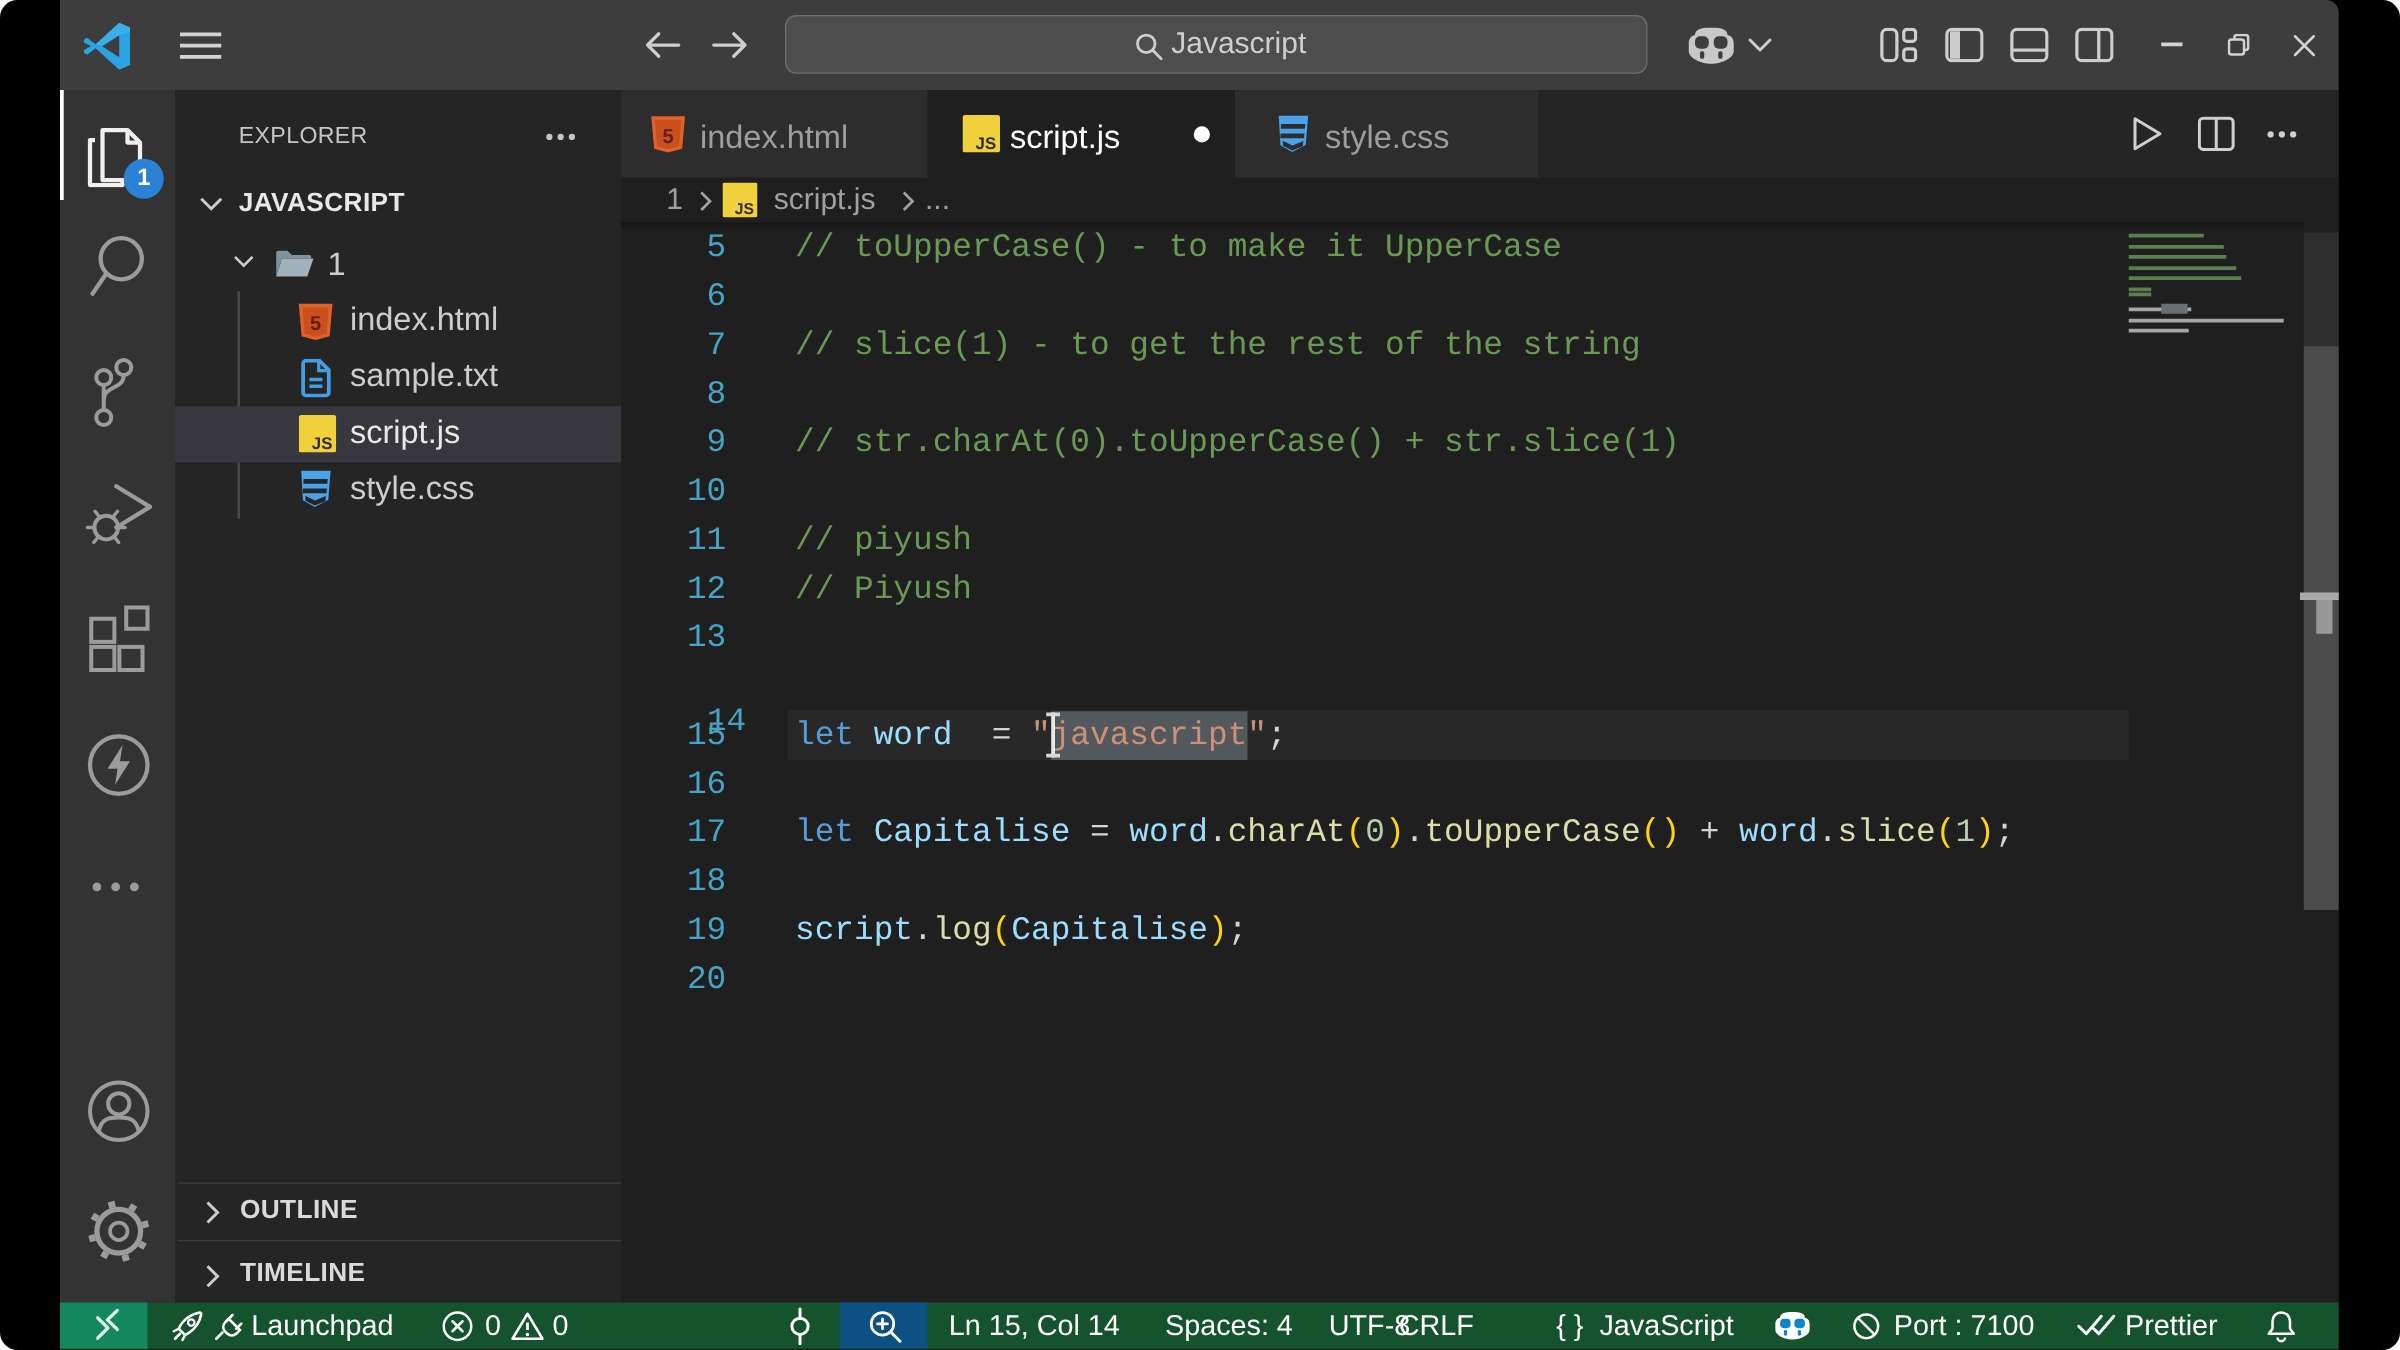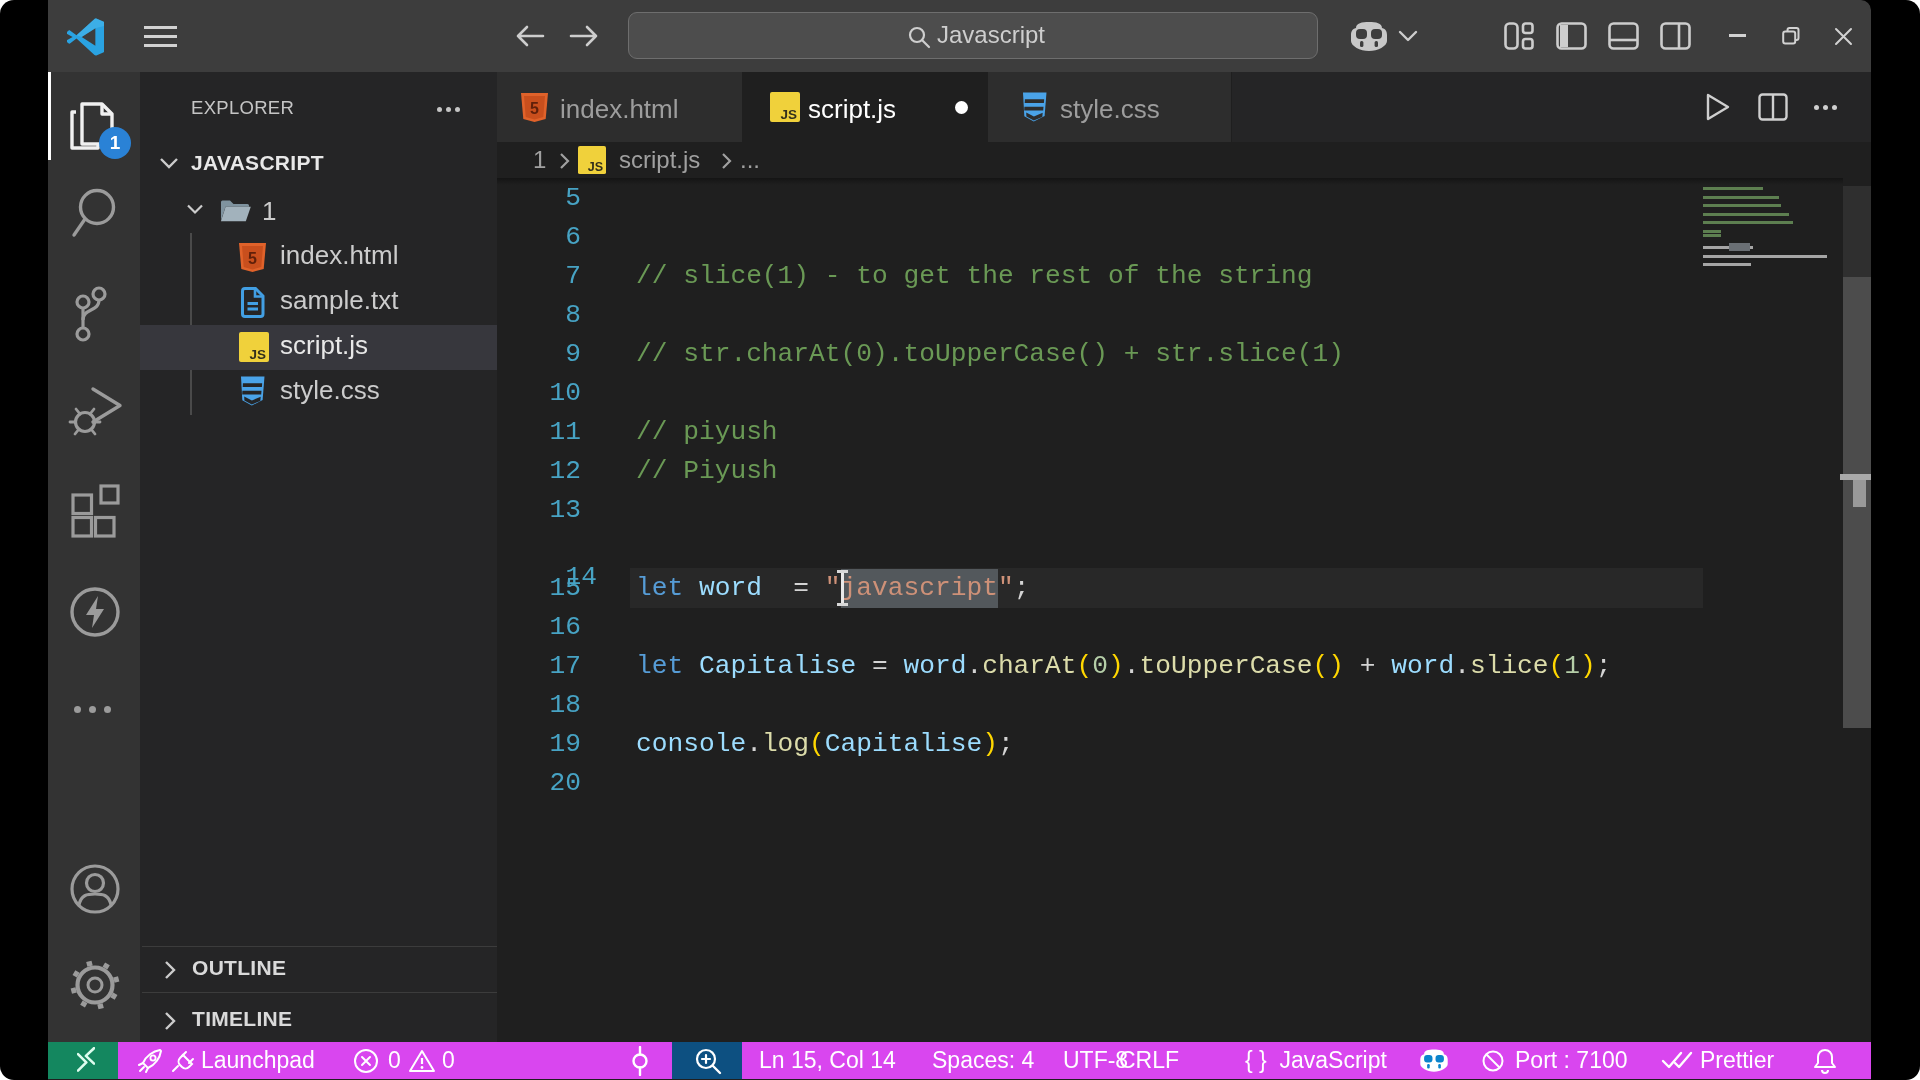--- a/index.html
+++ b/index.html
@@ -17,21 +17,21 @@
   #sidebar { position:absolute; left:92px; top:72px; width:357px; height:970px; background:#252526; color:#cccccc; }
   
   #editor { position:absolute; left:449px; top:72px; width:1374px; height:970px; background:#1f1f1f; }
   #tabs { position:absolute; left:0; top:0; width:1374px; height:70px; background:#252526; }
   .tab { position:absolute; top:0; height:70px; background:#2d2d2d; color:#9d9d9d; font-size:26px; border-right:1px solid #1f1f1f; }
   .codeline { position:absolute; font-family:"Liberation Mono", monospace; font-size:26.23px; line-height:39px; height:39px; white-space:pre; color:#d4d4d4; }
   .lnum { position:absolute; font-family:"Liberation Mono", monospace; font-size:26.23px; line-height:39px; height:39px; width:84px; text-align:right; color:#47a3c4; }
   .c { color:#6a9955; } .k { color:#569cd6; } .v { color:#9cdcfe; } .f { color:#dcdcaa; }
   .n { color:#b5cea8; } .s { color:#ce9178; } .p { color:#d4d4d4; } .b { color:#ffd700; }
   
-  #statusbar { position:absolute; left:0; top:1042px; width:1823px; height:37px; background:#d946ef; color:#fff; font-size:23px; }
+  #statusbar { position:absolute; left:0; top:1042px; width:1823px; height:37px; background:#14532d; color:#fff; font-size:23px; }
   .st { position:absolute; top:0; height:37px; line-height:37px; white-space:nowrap; }
   svg { display:block; }
 </style>
 </head>
 <body>
 <div id="frame">
 <div id="win">
 
   <div id="titlebar">
 
@@ -291,27 +291,28 @@
     <div class="lnum" style="left:0;top:379.5px;">12</div>
     <div class="lnum" style="left:0;top:418.5px;">13</div>
     <div class="lnum" style="left:16px;top:457.5px;margin-top:28px;">14</div>
     <div class="lnum" style="left:0;top:496.5px;">15</div>
     <div class="lnum" style="left:0;top:535.5px;">16</div>
     <div class="lnum" style="left:0;top:574.5px;">17</div>
     <div class="lnum" style="left:0;top:613.5px;">18</div>
     <div class="lnum" style="left:0;top:652.5px;text-align:right;">19</div>
     <div class="lnum" style="left:0;top:691.5px;">20</div>
 
+    <div class="codeline" style="left:139px;top:106.5px;"><span class="c">// toUpperCase() - to make it UpperCase</span></div>
     <div class="codeline" style="left:139px;top:184.5px;"><span class="c">// slice(1) - to get the rest of the string</span></div>
     <div class="codeline" style="left:139px;top:262.5px;"><span class="c">// str.charAt(0).toUpperCase() + str.slice(1)</span></div>
     <div class="codeline" style="left:139px;top:340.5px;"><span class="c">// piyush</span></div>
     <div class="codeline" style="left:139px;top:379.5px;"><span class="c">// Piyush</span></div>
     <div class="codeline" style="left:139px;top:496.5px;"><span class="k">let</span><span class="p"> </span><span class="v">word</span><span class="p">  = </span><span class="s">"javascript"</span><span class="p">;</span></div>
     <div class="codeline" style="left:139px;top:574.5px;"><span class="k">let</span><span class="p"> </span><span class="v">Capitalise</span><span class="p"> = </span><span class="v">word</span><span class="p">.</span><span class="f">charAt</span><span class="b">(</span><span class="n">0</span><span class="b">)</span><span class="p">.</span><span class="f">toUpperCase</span><span class="b">()</span><span class="p"> + </span><span class="v">word</span><span class="p">.</span><span class="f">slice</span><span class="b">(</span><span class="n">1</span><span class="b">)</span><span class="p">;</span></div>
-    <div class="codeline" style="left:139px;top:652.5px;"><span class="v">console</span><span class="p">.</span><span class="f">log</span><span class="b">(</span><span class="v">Capitalise</span><span class="b">)</span><span class="p">;</span></div>
+    <div class="codeline" style="left:139px;top:652.5px;"><span class="v">script</span><span class="p">.</span><span class="f">log</span><span class="b">(</span><span class="v">Capitalise</span><span class="b">)</span><span class="p">;</span></div>
 
     <div class="abs" style="left:344px;top:498px;width:3px;height:36px;background:#e8e8e8;"></div>
     <div class="abs" style="left:340px;top:498px;width:11px;height:3px;background:#d8d8d8;"></div>
     <div class="abs" style="left:340px;top:531px;width:11px;height:3px;background:#d8d8d8;"></div>
 
     <div class="abs" style="left:1206px;top:115px;width:60px;height:3px;background:#5d7f50;"></div>
     <div class="abs" style="left:1206px;top:123.5px;width:76px;height:3px;background:#5d7f50;"></div>
     <div class="abs" style="left:1206px;top:132px;width:78px;height:3px;background:#5d7f50;"></div>
     <div class="abs" style="left:1206px;top:140.5px;width:86px;height:3px;background:#5d7f50;"></div>
     <div class="abs" style="left:1206px;top:149px;width:90px;height:3px;background:#5d7f50;"></div>

